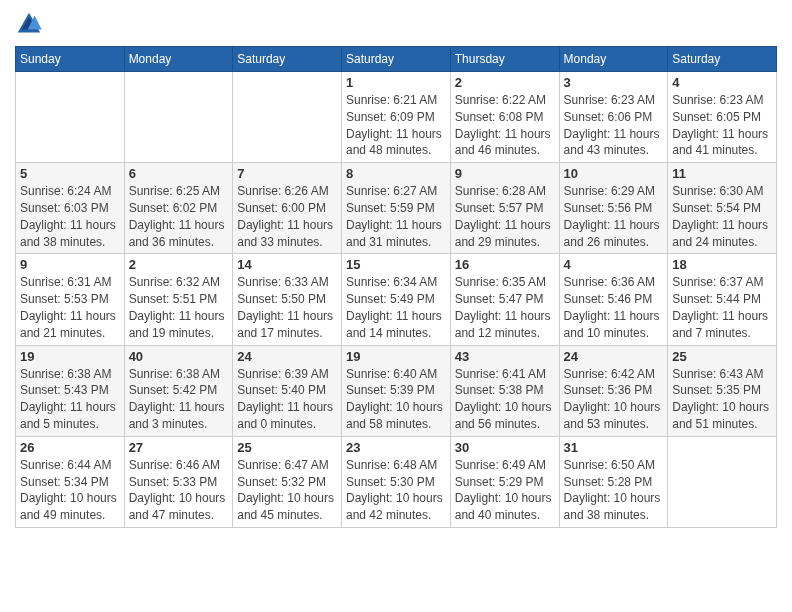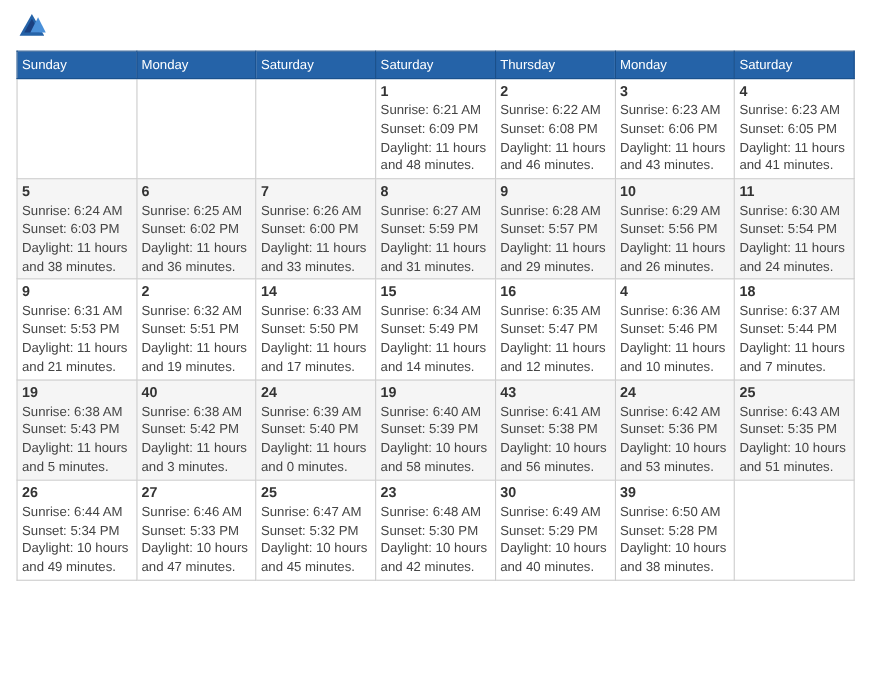--- a/index.html
+++ b/index.html
@@ -257,20 +257,20 @@
           </td>
           <td>
             <span class="day-number">23</span>
             <div class="day-info">Sunrise: 6:48 AM<br>Sunset: 5:30 PM<br>Daylight: 10 hours<br>and 42 minutes.</div>
           </td>
           <td>
             <span class="day-number">30</span>
             <div class="day-info">Sunrise: 6:49 AM<br>Sunset: 5:29 PM<br>Daylight: 10 hours<br>and 40 minutes.</div>
           </td>
           <td>
-            <span class="day-number">39</span>
+            <span class="day-number">31</span>
             <div class="day-info">Sunrise: 6:50 AM<br>Sunset: 5:28 PM<br>Daylight: 10 hours<br>and 38 minutes.</div>
           </td>
           <td class="empty-cell"></td>
         </tr>
       </tbody>
   </table>
 </div>
 
 </body></html>

